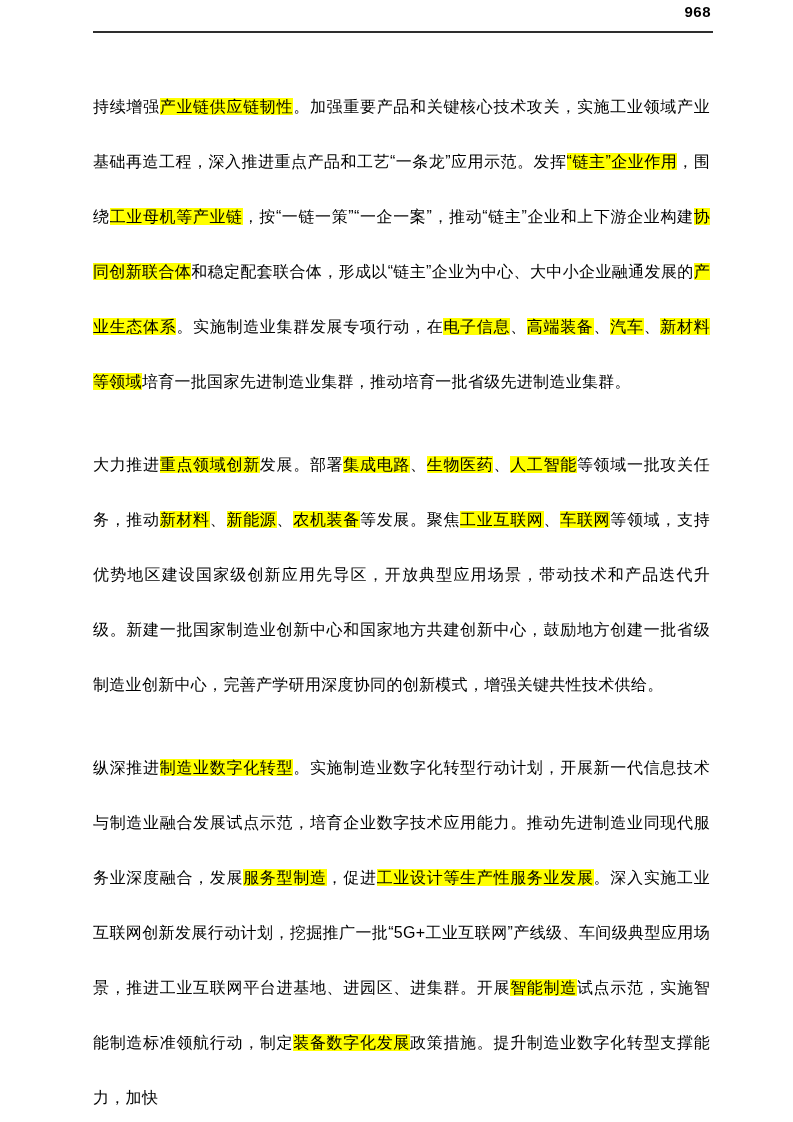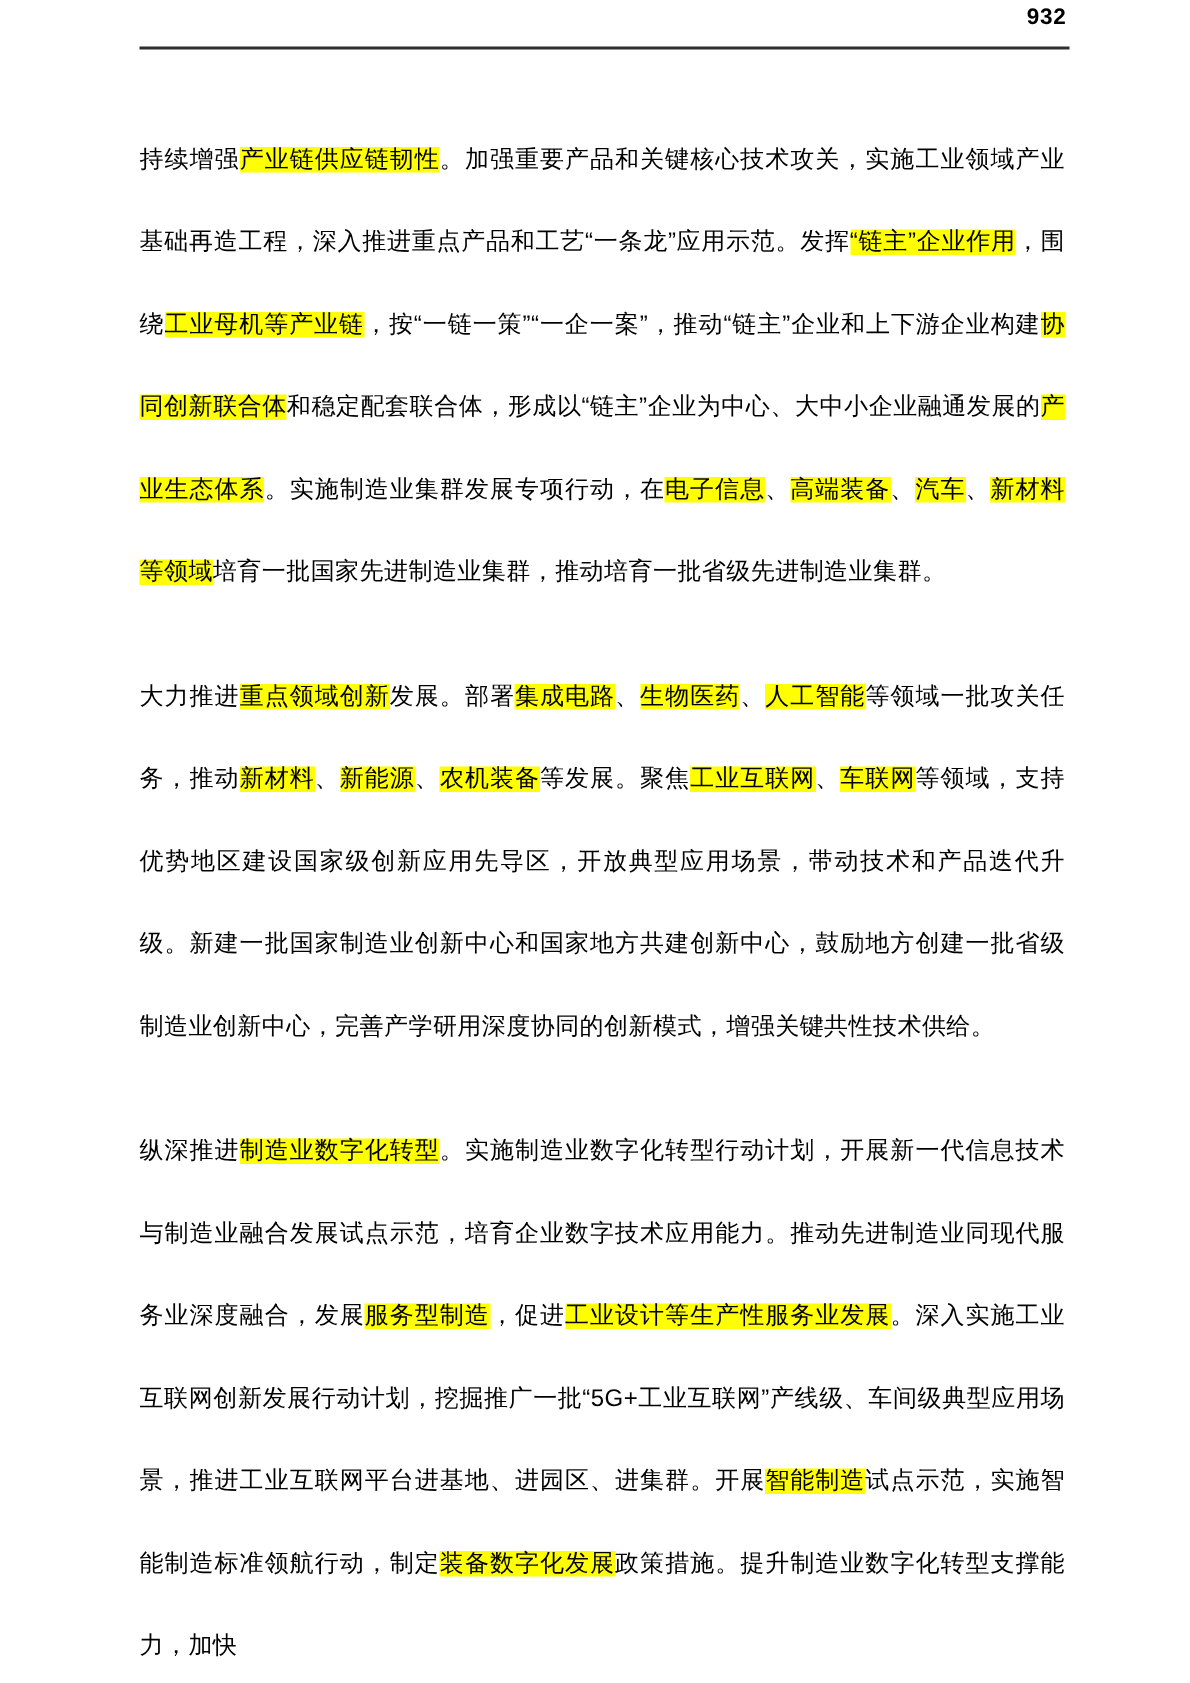--- a/index.html
+++ b/index.html
@@ -51,21 +51,21 @@
   }
   .hl {
     background-color: var(--hl-color, #ffff00);
   }
 </style>
 </head>
 <body>
 
 <div class="page">
   <header class="page-header">
-    <span class="pagenum">932</span>
+    <span class="pagenum">968</span>
   </header>
   <div class="rule"></div>
   <main class="content">
       <p class="para"><span class="bold">持续增强</span><span class="bold hl">产业链供应链韧性</span><span class="bold">。</span><span>加强重要产品和关键核心技术攻关，实施工业领域产业基础再造工程，深入推进重点产品和工艺“一条龙”应用示范。发挥</span><span class="hl">“链主”企业作用</span><span>，围绕</span><span class="hl">工业母机等产业链</span><span>，按“一链一策”“一企一案”，推动“链主”企业和上下游企业构建</span><span class="hl">协同创新联合体</span><span>和稳定配套联合体，形成以“链主”企业为中心、大中小企业融通发展的</span><span class="hl">产业生态体系</span><span>。实施制造业集群发展专项行动，在</span><span class="hl">电子信息</span><span>、</span><span class="hl">高端装备</span><span>、</span><span class="hl">汽车</span><span>、</span><span class="hl">新材料等领域</span><span>培育一批国家先进制造业集群，推动培育一批省级先进制造业集群。</span></p>
       <p class="para"><span class="bold">大力推进</span><span class="bold hl">重点领域创新</span><span class="bold">发展。</span><span>部署</span><span class="hl">集成电路</span><span>、</span><span class="hl">生物医药</span><span>、</span><span class="hl">人工智能</span><span>等领域一批攻关任务，推动</span><span class="hl">新材料</span><span>、</span><span class="hl">新能源</span><span>、</span><span class="hl">农机装备</span><span>等发展。聚焦</span><span class="hl">工业互联网</span><span>、</span><span class="hl">车联网</span><span>等领域，支持优势地区建设国家级创新应用先导区，开放典型应用场景，带动技术和产品迭代升级。新建一批国家制造业创新中心和国家地方共建创新中心，鼓励地方创建一批省级制造业创新中心，完善产学研用深度协同的创新模式，增强关键共性技术供给。</span></p>
       <p class="para"><span class="bold">纵深推进</span><span class="bold hl">制造业数字化转型</span><span class="bold">。</span><span>实施制造业数字化转型行动计划，开展新一代信息技术与制造业融合发展试点示范，培育企业数字技术应用能力。推动先进制造业同现代服务业深度融合，发展</span><span class="hl">服务型制造</span><span>，促进</span><span class="hl">工业设计等生产性服务业发展</span><span>。深入实施工业互联网创新发展行动计划，挖掘推广一批“5G+工业互联网”产线级、车间级典型应用场景，推进工业互联网平台进基地、进园区、进集群。开展</span><span class="hl">智能制造</span><span>试点示范，实施智能制造标准领航行动，制定</span><span class="hl">装备数字化发展</span><span>政策措施。提升制造业数字化转型支撑能力，加快</span></p>
     </main>
 </div>
 
 </body></html>

